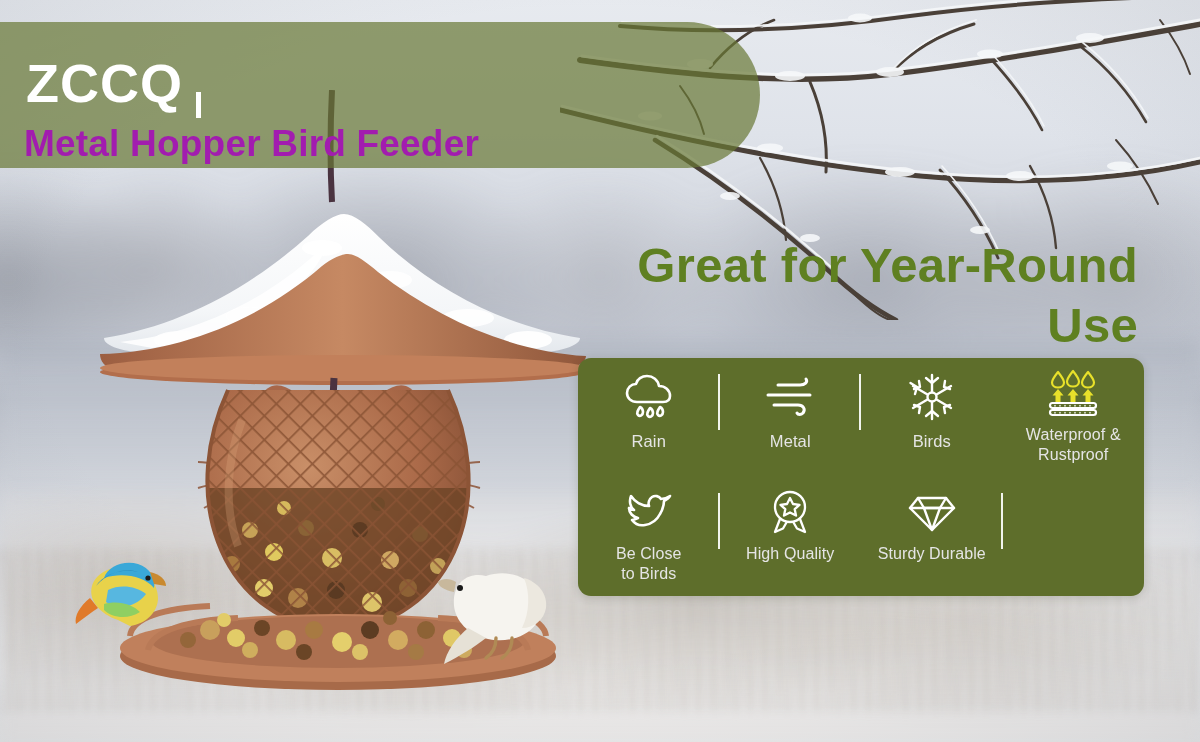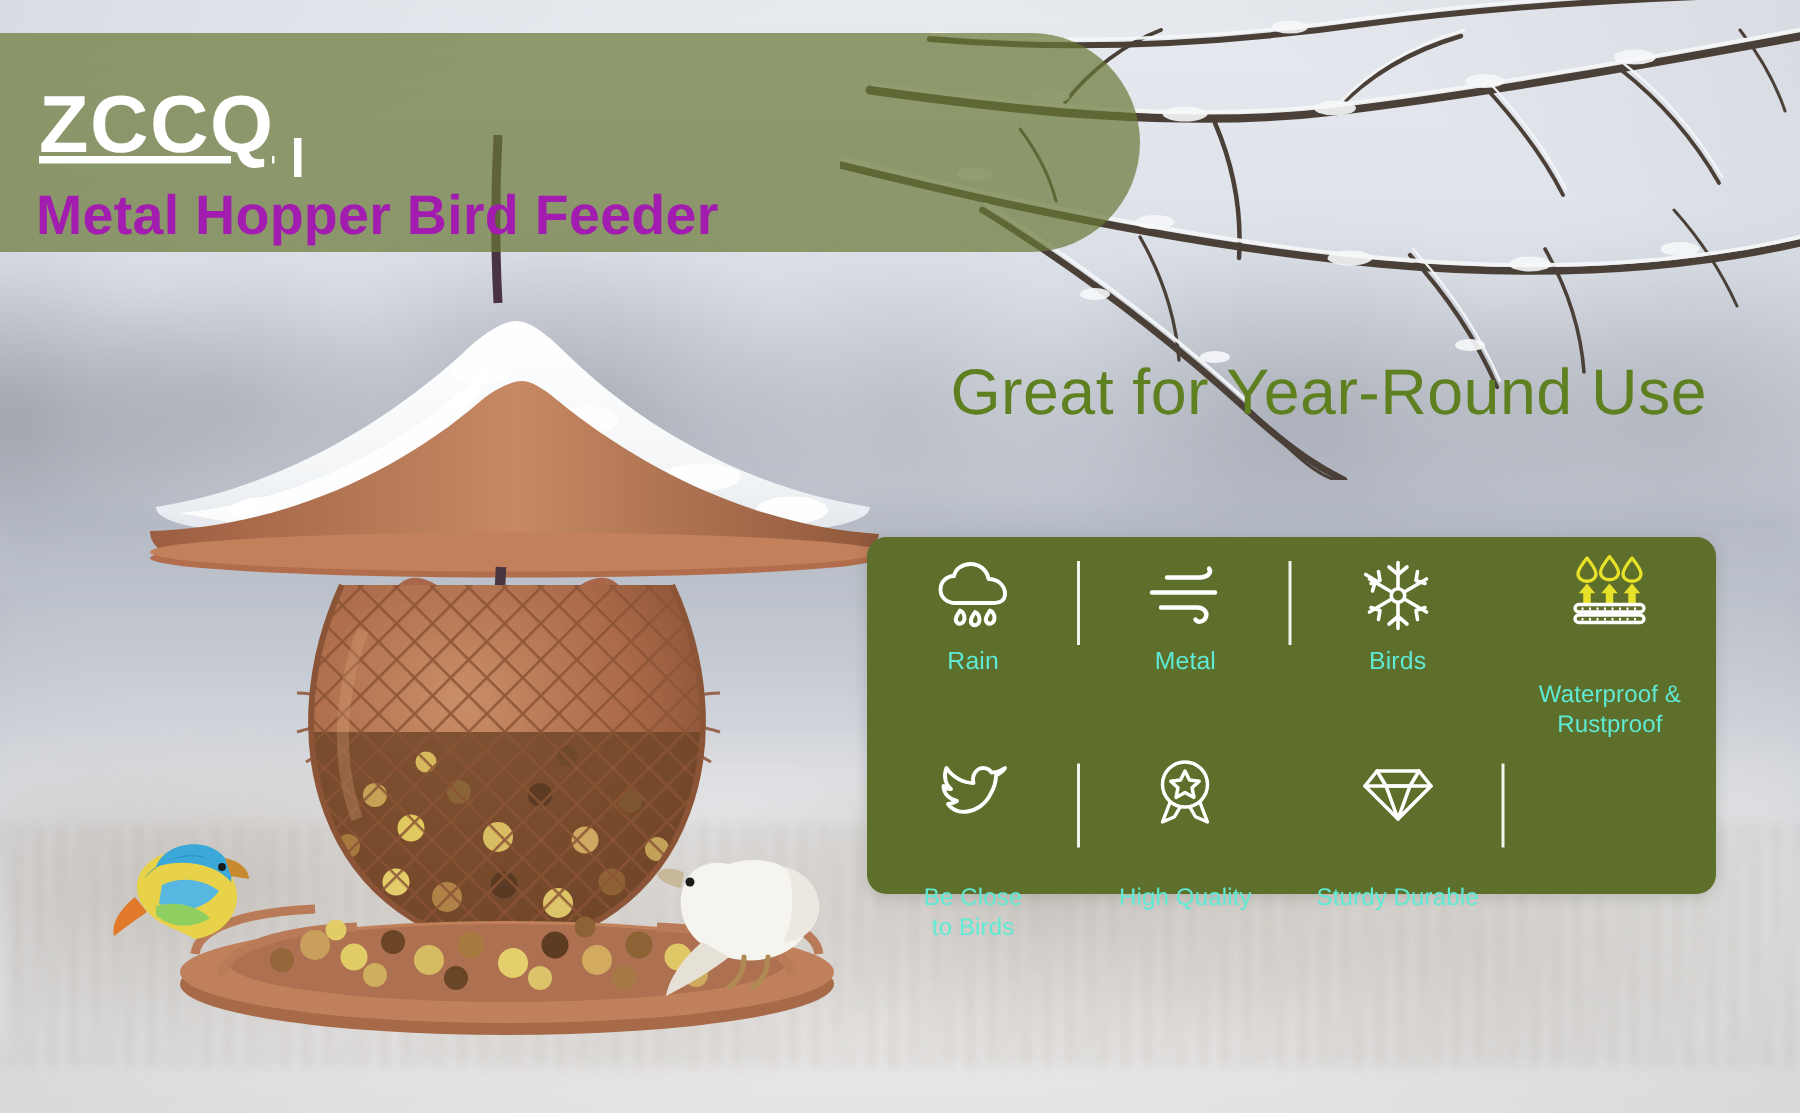--- a/index.html
+++ b/index.html
@@ -64,62 +64,62 @@
   .branches svg{display:block;width:100%;height:100%;}
 
   
   .banner{
     position:absolute;left:-40px;top:22px;width:800px;height:146px;
     background:rgba(104,120,52,.70);
     border-radius:0 73px 73px 0;
   }
   .brand{
     position:absolute;left:66px;top:34px;
-    color:#fff;font-size:54px;font-weight:bold;letter-spacing:1px;line-height:1;text-decoration:underline;
+    color:#fff;font-size:54px;font-weight:bold;letter-spacing:1px;line-height:1;
   }
   .brand .qtail{
     position:absolute;left:170px;top:36px;width:5px;height:26px;background:#fff;
   }
   .product{
     position:absolute;left:64px;top:103px;
     color:#a21caf;font-size:37px;font-weight:bold;line-height:1;letter-spacing:.2px;
     white-space:nowrap;
   }
 
   
   .headline{
     position:absolute;right:62px;top:236px;width:560px;
     text-align:right;color:#5f8021;
-    font-size:43px;font-weight:normal;line-height:1.22;letter-spacing:.3px;
+    font-size:49px;font-weight:bold;line-height:1.22;letter-spacing:.3px;
   }
 
   
   .panel{
     position:absolute;left:578px;top:358px;width:566px;height:238px;
     background:#5e6e2b;border-radius:13px;
     box-shadow:0 2px 10px rgba(40,50,20,.18);
   }
   .grid{
     position:absolute;inset:0;
     display:grid;grid-template-columns:repeat(4,1fr);grid-template-rows:1fr 1fr;
   }
   .cell{
     position:relative;display:flex;flex-direction:column;
     align-items:center;justify-content:flex-start;
     padding-top:14px;box-sizing:border-box;
   }
-  .cell.r2{padding-top:10px;gap:29px;}
+  .cell.r2{padding-top:10px;}
   .cell .divider{
     position:absolute;right:0;top:16px;width:2px;height:56px;background:#ffffff;opacity:.92;
   }
   .cell:nth-child(4) .divider,.cell:nth-child(8) .divider{display:none;}
   .ico{height:50px;display:flex;align-items:center;justify-content:center;}
   .ico svg{display:block;}
   .cap{
-    margin-top:9px;color:#5eead4;font-size:16.5px;line-height:1.22;text-align:center;
+    margin-top:9px;color:#e5e5e5;font-size:16.5px;line-height:1.22;text-align:center;
     white-space:pre-line;letter-spacing:.1px;
   }
   .cell.r2 .cap{font-size:16px;margin-top:7px;}
 
   
   .feeder{position:absolute;left:60px;top:90px;width:560px;height:640px;}
   .feeder svg{display:block;width:100%;height:100%;}
 </style>
 </head>
 <body>

